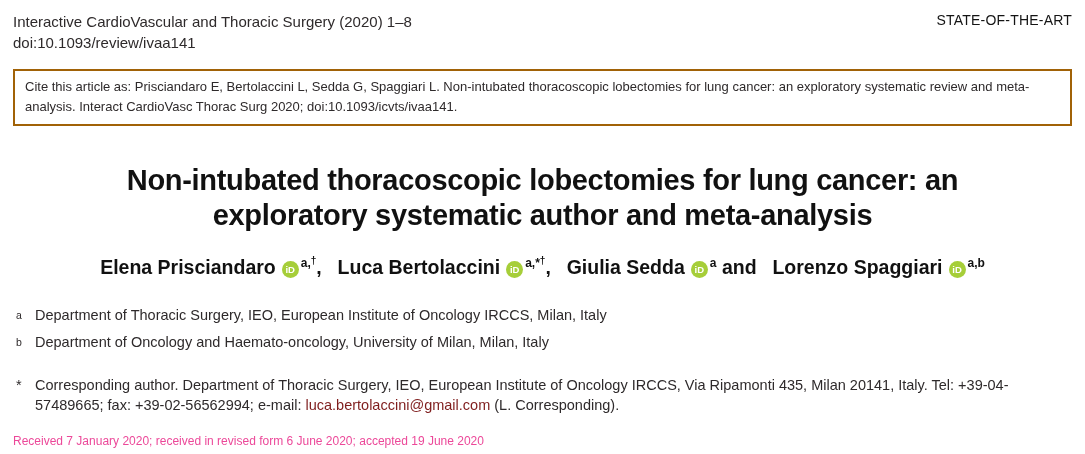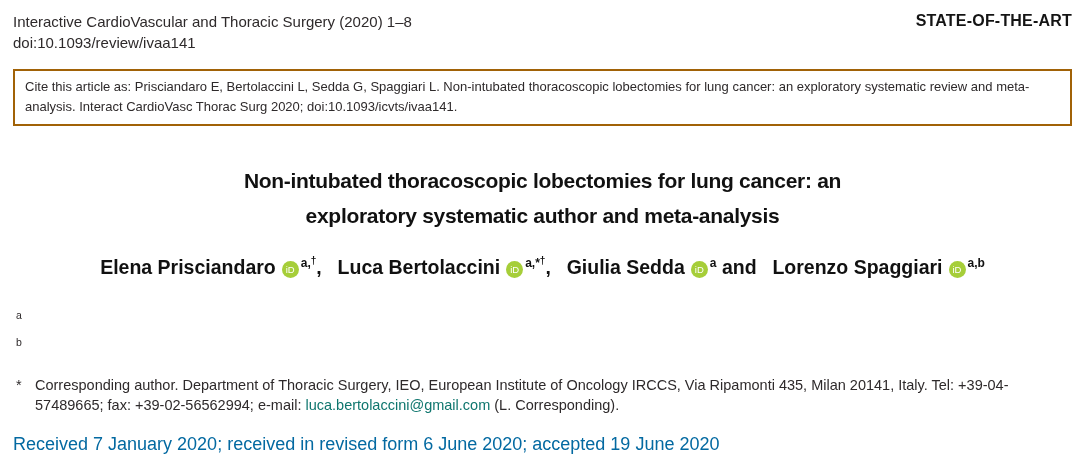--- a/index.html
+++ b/index.html
@@ -18,38 +18,38 @@
     display: flex;
     justify-content: space-between;
     align-items: flex-start;
   }
   .journal-info {
     font-size: 15px;
     line-height: 21px;
     color: #2e2a2b;
   }
   .article-type {
-    font-size: 16px;
-    font-weight: bold;
+    font-size: 14px;
+    font-weight: normal;
     color: #141414;
     letter-spacing: 0.2px;
     margin-top: 1px;
   }
   .cite-box {
     margin-top: 16px;
     border: 2px solid #a16207;
     padding: 6px 10px 7px 10px;
     font-size: 13px;
     line-height: 20px;
     color: #2e2a2b;
   }
   .title {
     margin: 37px auto 0 auto;
     text-align: center;
-    font-size: 21px;
+    font-size: 29px;
     line-height: 35px;
     font-weight: bold;
     color: #111111;
     letter-spacing: -0.3px;
     max-width: 990px;
   }
   .authors {
     margin-top: 23px;
     text-align: center;
     font-size: 19.5px;
@@ -59,21 +59,21 @@
   .author { white-space: nowrap; }
   .orcid-badge {
     display: inline-flex;
     align-items: center;
     justify-content: center;
     width: 17px;
     height: 17px;
     border-radius: 50%;
     color: #ffffff;
     font-size: 9.5px;
-    font-weight: normal;
+    font-weight: bold;
     vertical-align: 1px;
     margin: 0 2px 0 6px;
     letter-spacing: 0;
   }
   .author-sup {
     font-size: 12px;
     font-weight: bold;
     vertical-align: 7px;
     letter-spacing: 0;
   }
@@ -94,25 +94,25 @@
     flex: 0 0 22px;
     padding-left: 3px;
   }
   .affil-marker {
     font-size: 10.5px;
     vertical-align: 6px;
   }
   .corresp-row { margin-top: 17px; line-height: 20px; }
   .corresp-marker { font-size: 14.5px; }
   .corresp-text { white-space: pre-wrap; }
-  .email { color: #0f766e; text-decoration: none; }
+  .email { color: #7f1d1d; text-decoration: none; }
   .history {
     margin-top: 19px;
-    font-size: 18px;
-    color: #0369a1;
+    font-size: 12px;
+    color: #ec4899;
   }
 </style>
 </head>
 <body>
 
 <div class="page">
 
   <div class="topbar">
     <div class="journal-info">
       <div>Interactive CardioVascular and Thoracic Surgery (2020) 1–8</div>
@@ -127,23 +127,25 @@
 
   <h1 class="title"><span>Non-intubated thoracoscopic lobectomies for lung cancer: an</span><br><span>exploratory systematic author and meta-analysis</span></h1>
 
   <div class="authors">
     <span class="author"><span>Elena Prisciandaro</span><span class="orcid-badge" style="background: rgb(166, 206, 57);">iD</span><span class="author-sup"><span>a,</span><span class="dag">†</span></span></span><span class="author-sep">,  </span><span class="author"><span>Luca Bertolaccini</span><span class="orcid-badge" style="background: rgb(166, 206, 57);">iD</span><span class="author-sup"><span>a,*</span><span class="dag">†</span></span></span><span class="author-sep">,  </span><span class="author"><span>Giulia Sedda</span><span class="orcid-badge" style="background: rgb(166, 206, 57);">iD</span><span class="author-sup"><span>a</span><span class="dag"></span></span></span><span class="author-sep"> and  </span><span class="author"><span>Lorenzo Spaggiari</span><span class="orcid-badge" style="background: rgb(166, 206, 57);">iD</span><span class="author-sup"><span>a,b</span><span class="dag"></span></span></span>
   </div>
 
   <div class="affiliations">
     <div class="affil-row">
       <span class="marker-col"><span class="affil-marker">a</span></span>
+      <span>Department of Thoracic Surgery, IEO, European Institute of Oncology IRCCS, Milan, Italy</span>
     </div>
     <div class="affil-row">
       <span class="marker-col"><span class="affil-marker">b</span></span>
+      <span>Department of Oncology and Haemato-oncology, University of Milan, Milan, Italy</span>
     </div>
   </div>
 
   <div class="corresp-row">
     <span class="marker-col corresp-marker">*</span>
     <span class="corresp-text"><span>Corresponding author. Department of Thoracic Surgery, IEO, European Institute of Oncology IRCCS, Via Ripamonti 435, Milan 20141, Italy. Tel: +39-04-57489665; fax: +39-02-56562994; e-mail: </span><a class="email" href="#">luca.bertolaccini@gmail.com</a><span> (L. Corresponding).</span></span>
   </div>
 
   <div class="history">Received 7 January 2020; received in revised form 6 June 2020; accepted 19 June 2020</div>
 

